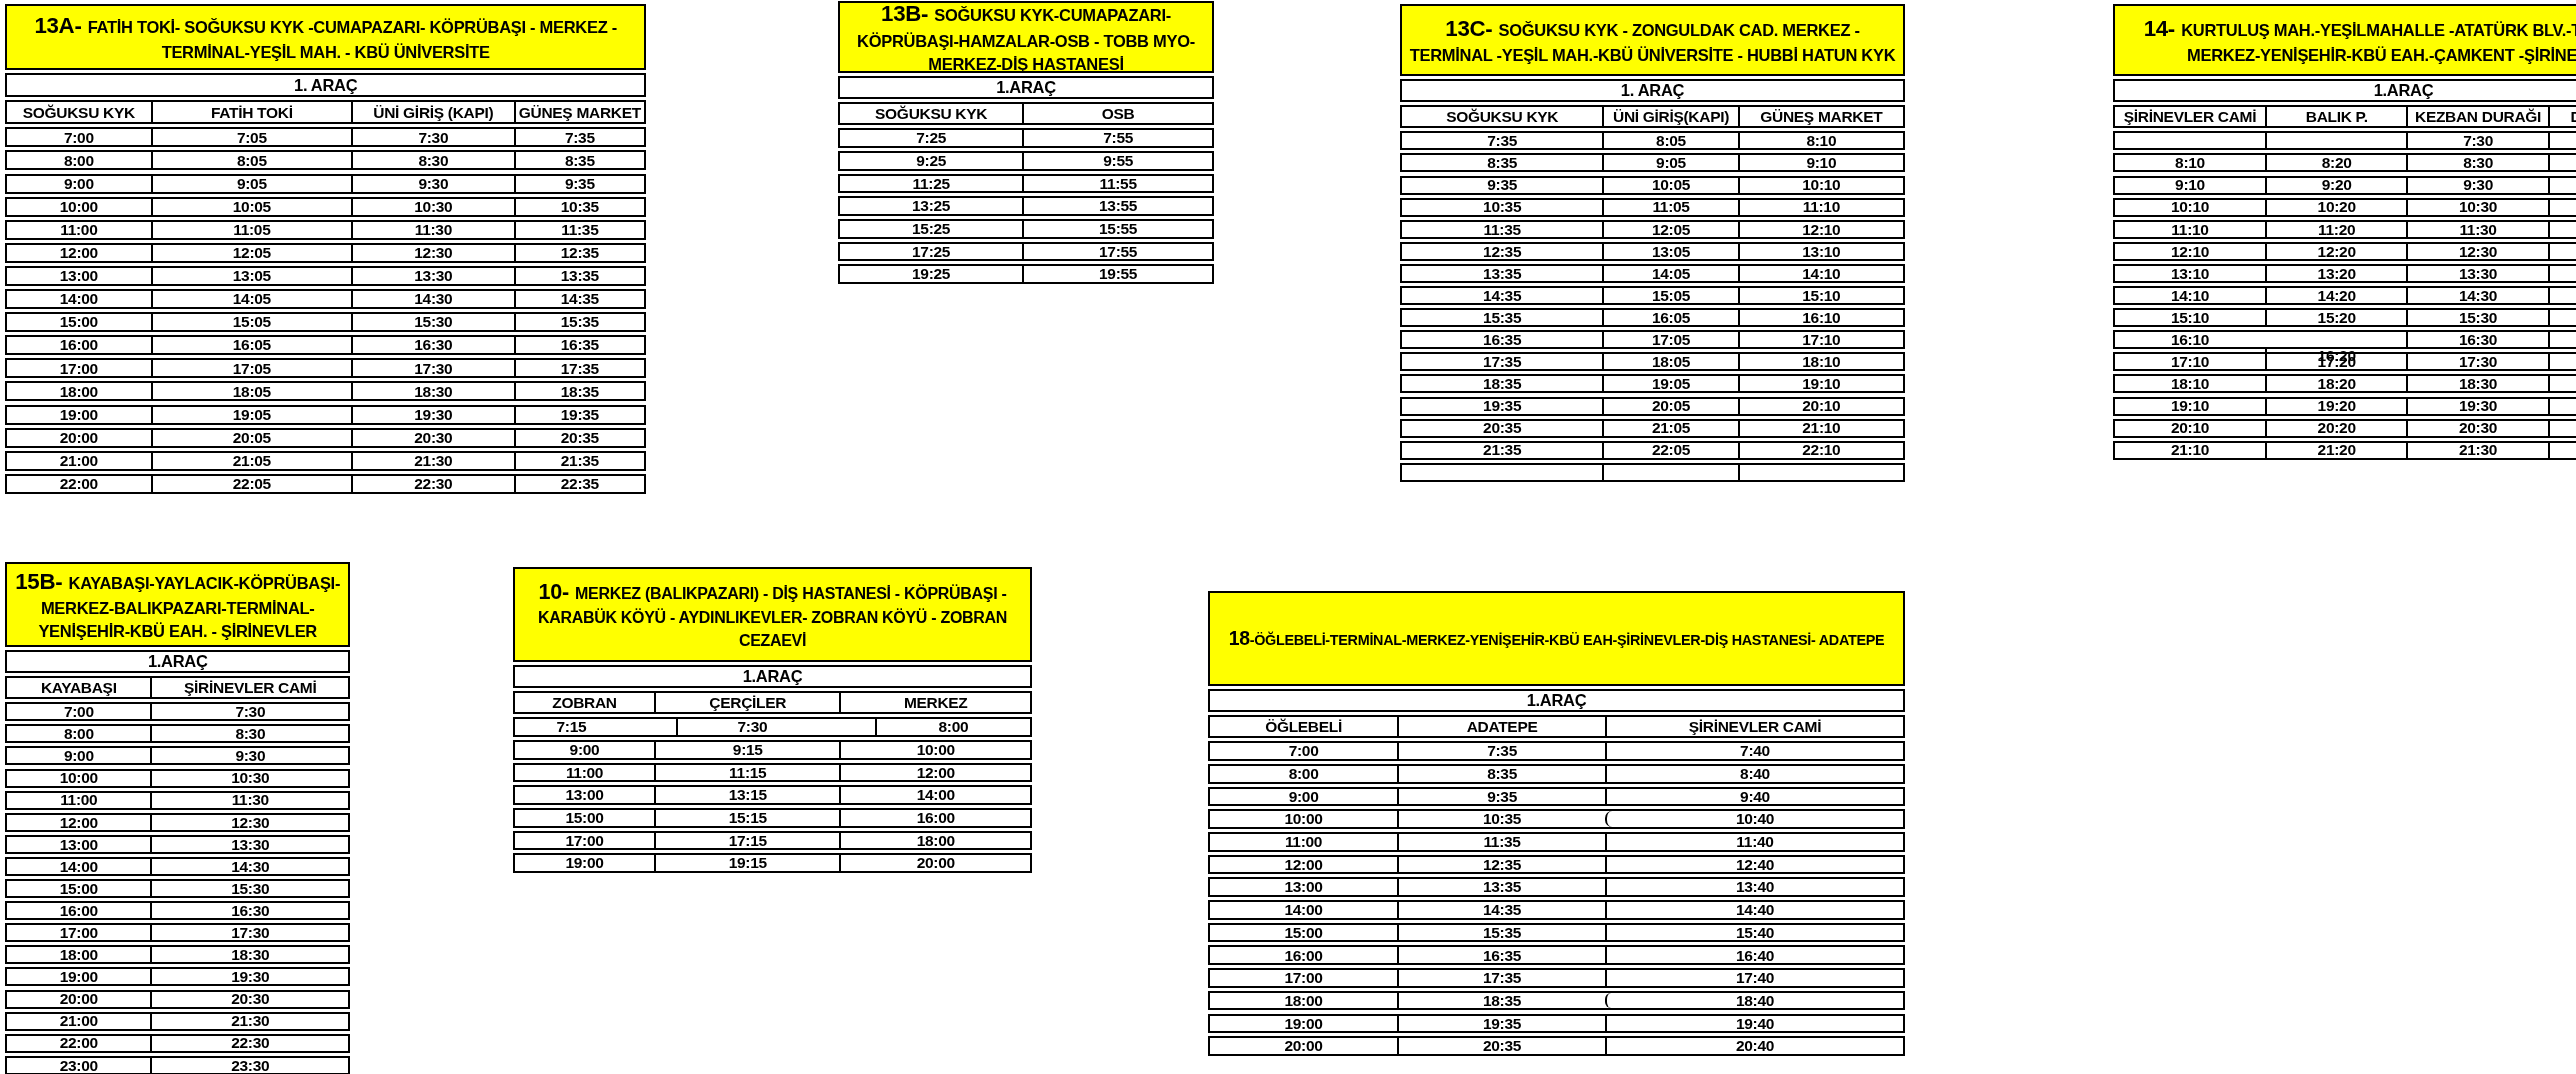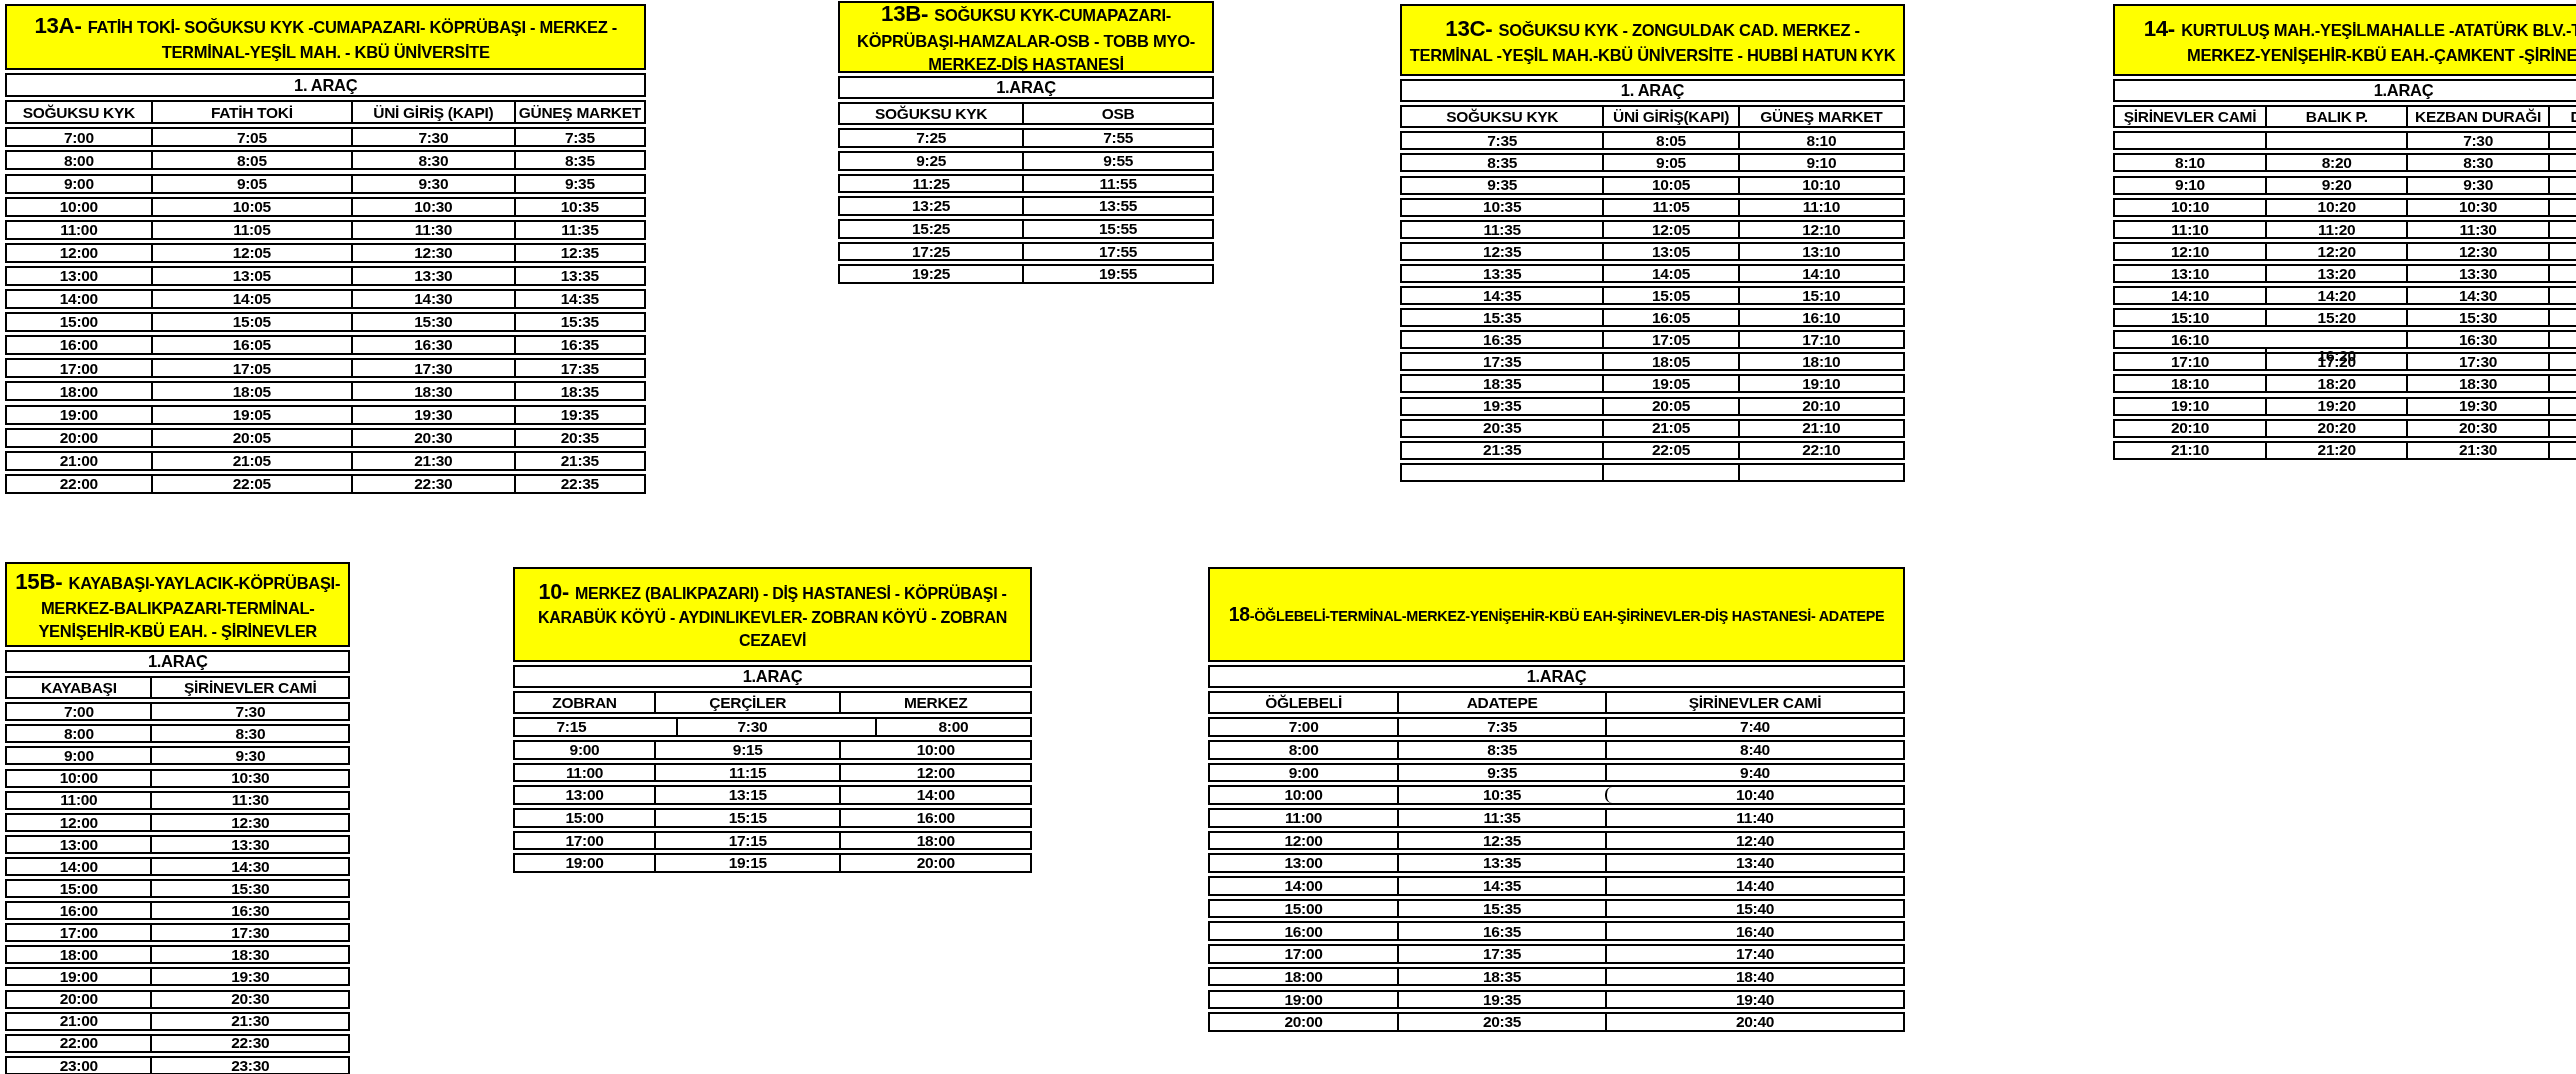--- a/index.html
+++ b/index.html
@@ -504,21 +504,21 @@
         <div class="cell" style="width: 36%;">17:15</div>
         <div class="cell" style="width: 37%;">18:00</div>
       </div>
       <div class="row" style="height: 19.6px;">
         <div class="cell" style="width: 27%;">19:00</div>
         <div class="cell" style="width: 36%;">19:15</div>
         <div class="cell" style="width: 37%;">20:00</div>
       </div>
     </section>
     <section class="tt" style="left: 1208px; top: 567px; width: 697px;">
-      <div class="title" style="height: 95px; font-size: 14.4px;">
+      <div class="title" style="height: 95px; font-size: 14.4px; margin-top: 24px;">
         <div class="title-inner"><span class="num" style="margin-right: 0px;">18</span><span class="route">-ÖĞLEBELİ-TERMİNAL-MERKEZ-YENİŞEHİR-KBÜ EAH-ŞİRİNEVLER-DİŞ HASTANESİ- ADATEPE</span></div>
       </div>
       <div class="bar" style="height: 23px;">1.ARAÇ</div>
       <div class="row head" style="height: 23px;">
         <div class="cell hcell" style="width: 27%;">ÖĞLEBELİ</div>
         <div class="cell hcell" style="width: 30%;">ADATEPE</div>
         <div class="cell hcell" style="width: 43%;">ŞİRİNEVLER CAMİ</div>
       </div>
       <div class="row" style="height: 19.6px;">
         <div class="cell" style="width: 27%;">7:00</div>
@@ -571,21 +571,21 @@
         <div class="cell" style="width: 43%;">16:40</div>
       </div>
       <div class="row" style="height: 19.6px;">
         <div class="cell" style="width: 27%;">17:00</div>
         <div class="cell" style="width: 30%;">17:35</div>
         <div class="cell" style="width: 43%;">17:40</div>
       </div>
       <div class="row" style="height: 19.6px;">
         <div class="cell" style="width: 27%;">18:00</div>
         <div class="cell" style="width: 30%;">18:35</div>
-        <div class="cell" style="width: 43%;">18:40</div>
+        <div class="cell" style="width: 43%; border-radius: 6px;">18:40</div>
       </div>
       <div class="row" style="height: 19.6px;">
         <div class="cell" style="width: 27%;">19:00</div>
         <div class="cell" style="width: 30%;">19:35</div>
         <div class="cell" style="width: 43%;">19:40</div>
       </div>
       <div class="row" style="height: 19.6px;">
         <div class="cell" style="width: 27%;">20:00</div>
         <div class="cell" style="width: 30%;">20:35</div>
         <div class="cell" style="width: 43%;">20:40</div>

